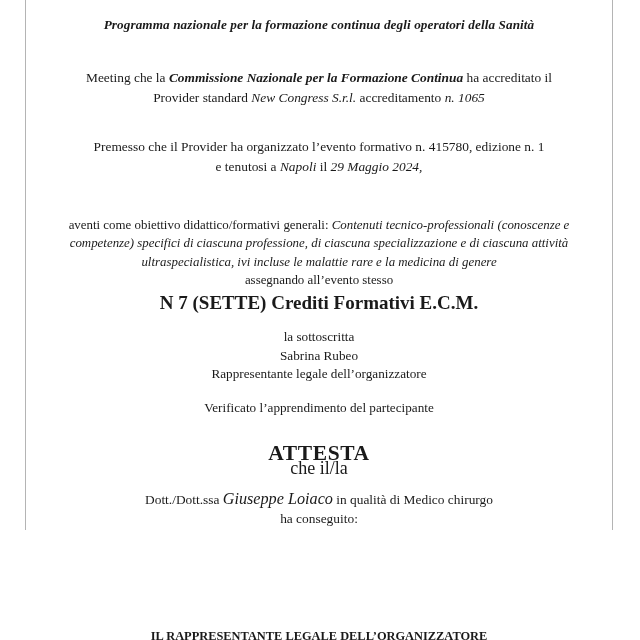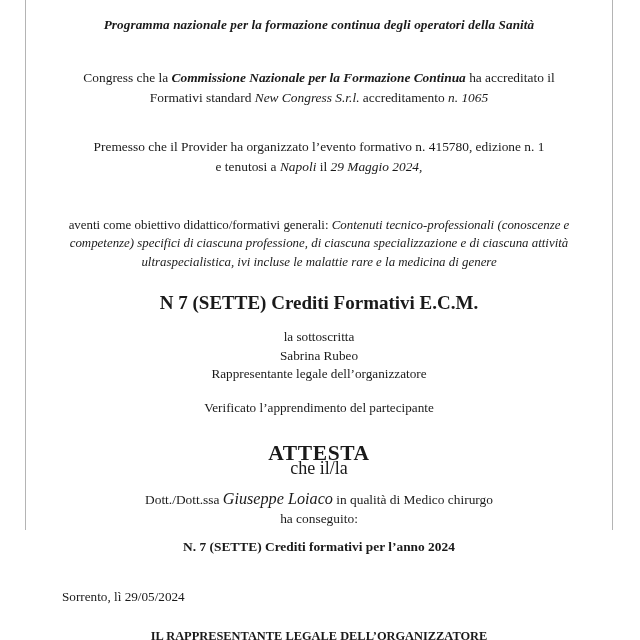--- a/index.html
+++ b/index.html
@@ -151,53 +151,52 @@
 </style>
 </head>
 <body>
 
 <div id="page">
   <div id="content">
 
     <div class="row ctr t-title">Programma nazionale per la formazione continua degli operatori della Sanità</div>
 
     <div class="row ctr t-premise">
-      <div class="blk"><span>Congress che la </span><span class="bi">Commissione Nazionale per la Formazione Continua</span><span> ha accreditato il</span></div>
-      <div class="blk"><span>Formativi standard </span><span class="i">New Congress S.r.l.</span><span> accreditamento </span><span class="i">n. 1065</span></div>
+      <div class="blk"><span>Meeting che la </span><span class="bi">Commissione Nazionale per la Formazione Continua</span><span> ha accreditato il</span></div>
+      <div class="blk"><span>Provider standard </span><span class="i">New Congress S.r.l.</span><span> accreditamento </span><span class="i">n. 1065</span></div>
     </div>
 
     <div class="row ctr t-event">
       <div class="blk">Premesso che il Provider ha organizzato l’evento formativo n. 415780, edizione n. 1</div>
       <div class="blk"><span>e tenutosi a </span><span class="i">Napoli</span><span> il </span><span class="i">29 Maggio 2024,</span></div>
     </div>
 
     <div class="row ctr t-objective">
       <span class="roman">aventi come obiettivo didattico/formativi generali: </span><span>Contenuti tecnico-professionali (conoscenze e competenze) specifici di ciascuna professione, di ciascuna specializzazione e di ciascuna attività ultraspecialistica, ivi incluse le malattie rare e la medicina di genere</span>
+      <div class="blk roman">assegnando all’evento stesso</div>
     </div>
 
     <div class="row ctr t-credits1">N 7 (SETTE) Crediti Formativi E.C.M.</div>
 
     <div class="row ctr t-verified">Verificato l’apprendimento del partecipante</div>
 
     <div class="row ctr t-signer">
       <div class="blk">la sottoscritta</div>
       <div class="blk">Sabrina Rubeo</div>
       <div class="blk">Rappresentante legale dell’organizzatore</div>
     </div>
 
     <div class="row ctr t-attesta">ATTESTA</div>
     <div class="row ctr t-chelila">che il/la</div>
 
     <div class="row ctr t-recipient">
       <div class="blk"><span>Dott./Dott.ssa </span><span class="name">Giuseppe Loiaco</span><span> in qualità di </span><span>Medico chirurgo</span></div>
       <div class="blk">ha conseguito:</div>
     </div>
 
-    <div class="row ctr t-credits2">N. 7 (SETTE) Crediti formativi per l’anno 2024</div>
-
-    <div class="row t-place">Sorrento, lì 29/05/2024</div>
+
 
     <div class="t-footer-clip">
       <div class="inner">IL RAPPRESENTANTE LEGALE DELL’ORGANIZZATORE</div>
     </div>
 
   </div>
 </div>
 
 </body></html>

